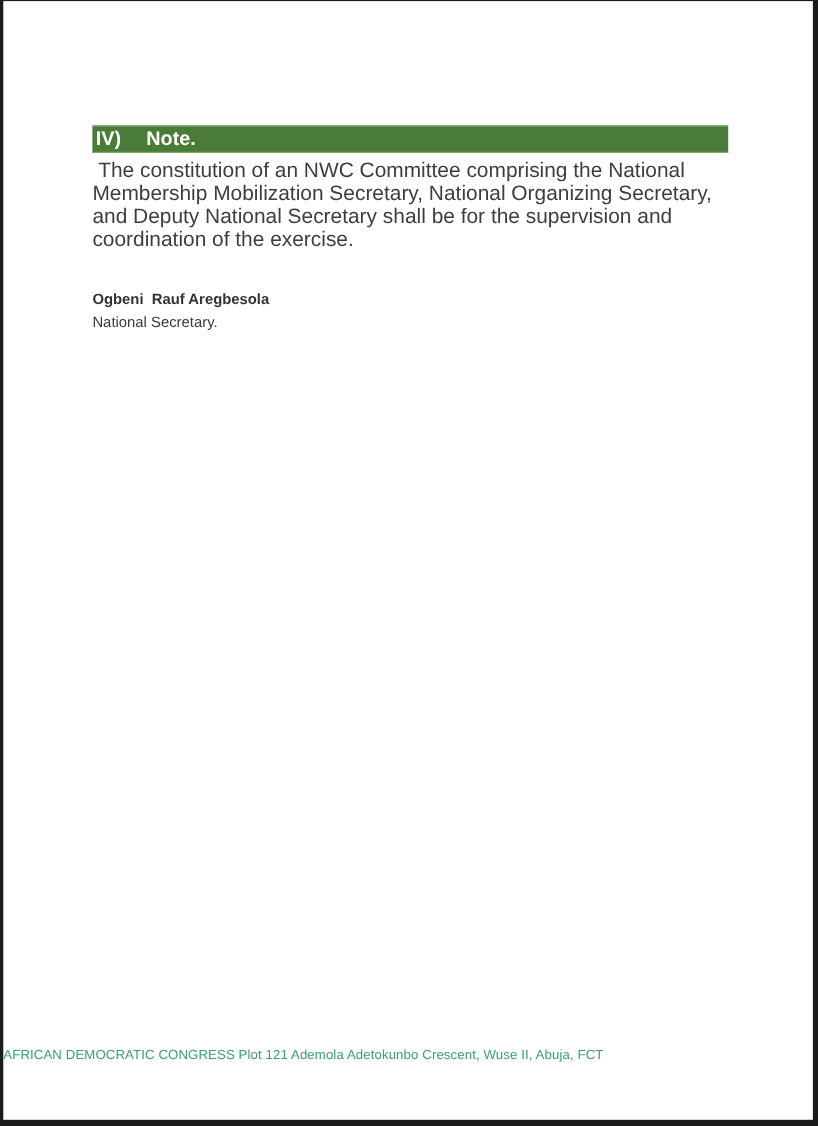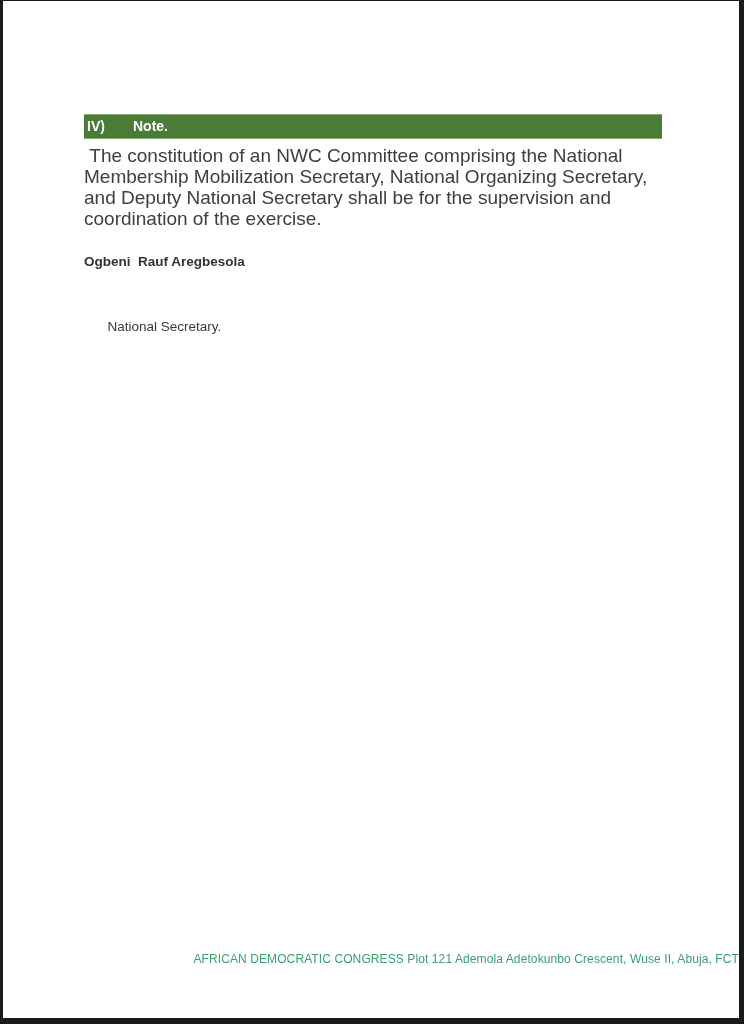--- a/index.html
+++ b/index.html
@@ -26,21 +26,21 @@
     position: absolute;
     left: 81px;
     top: 113px;
     width: 578px;
     height: 25px;
     background: #4a7c38;
     border-top: 1px solid #86ac72;
     border-bottom: 1px solid #86ac72;
     box-sizing: border-box;
     color: #ffffff;
-    font-size: 14px;
+    font-size: 18px;
     font-weight: bold;
     line-height: 23px;
   }
   .section-marker {
     display: inline-block;
     width: 49px;
     padding-left: 3px;
     box-sizing: border-box;
   }
   .section-title {
@@ -53,41 +53,39 @@
     width: 582px;
     margin: 0;
     font-size: 19px;
     line-height: 21px;
     color: #3e3e3e;
     white-space: pre-wrap;
   }
   .signature {
     position: absolute;
     left: 81px;
-    top: 250px;
+    top: 260px;
     font-size: 13.5px;
     line-height: 21px;
     color: #3a3a3a;
-    text-align: center;
   }
   .signatory-name {
     font-weight: bold;
     white-space: pre-wrap;
     color: #333333;
   }
   .signatory-title {
     white-space: pre-wrap;
-    margin-top: 44px;
   }
   .footer-address {
     position: absolute;
     left: 0;
     right: 0;
     top: 951px;
-    text-align: right;
+    text-align: left;
     font-size: 12px;
     letter-spacing: 0.1px;
     color: #3aa06e;
     white-space: nowrap;
   }
 </style>
 </head>
 <body>
 
 <div class="screen">

